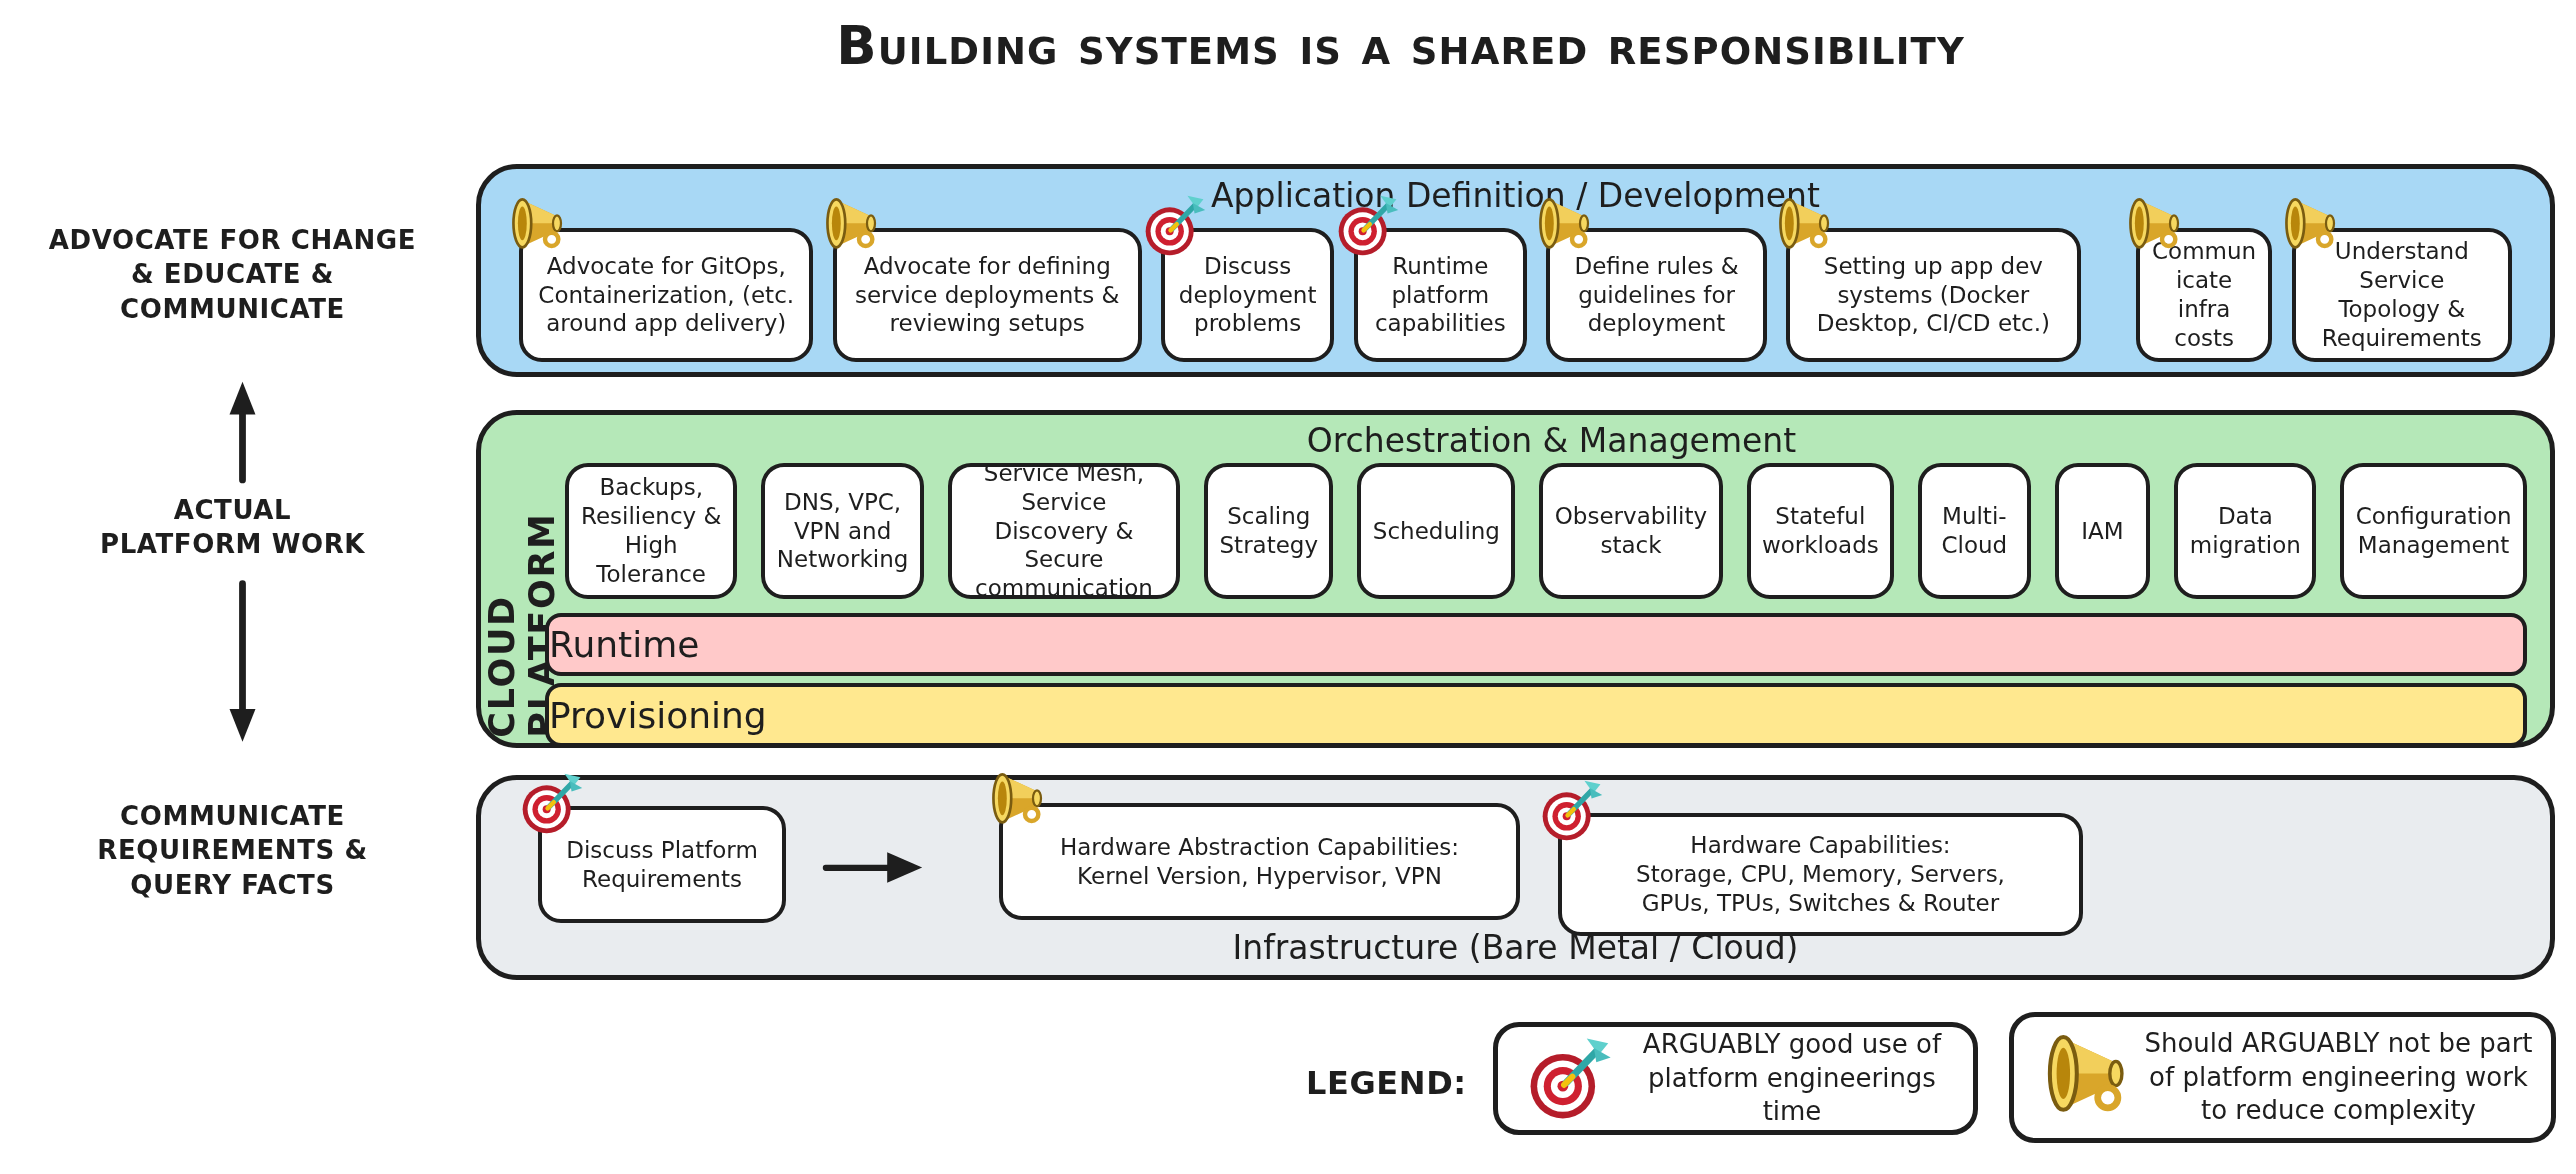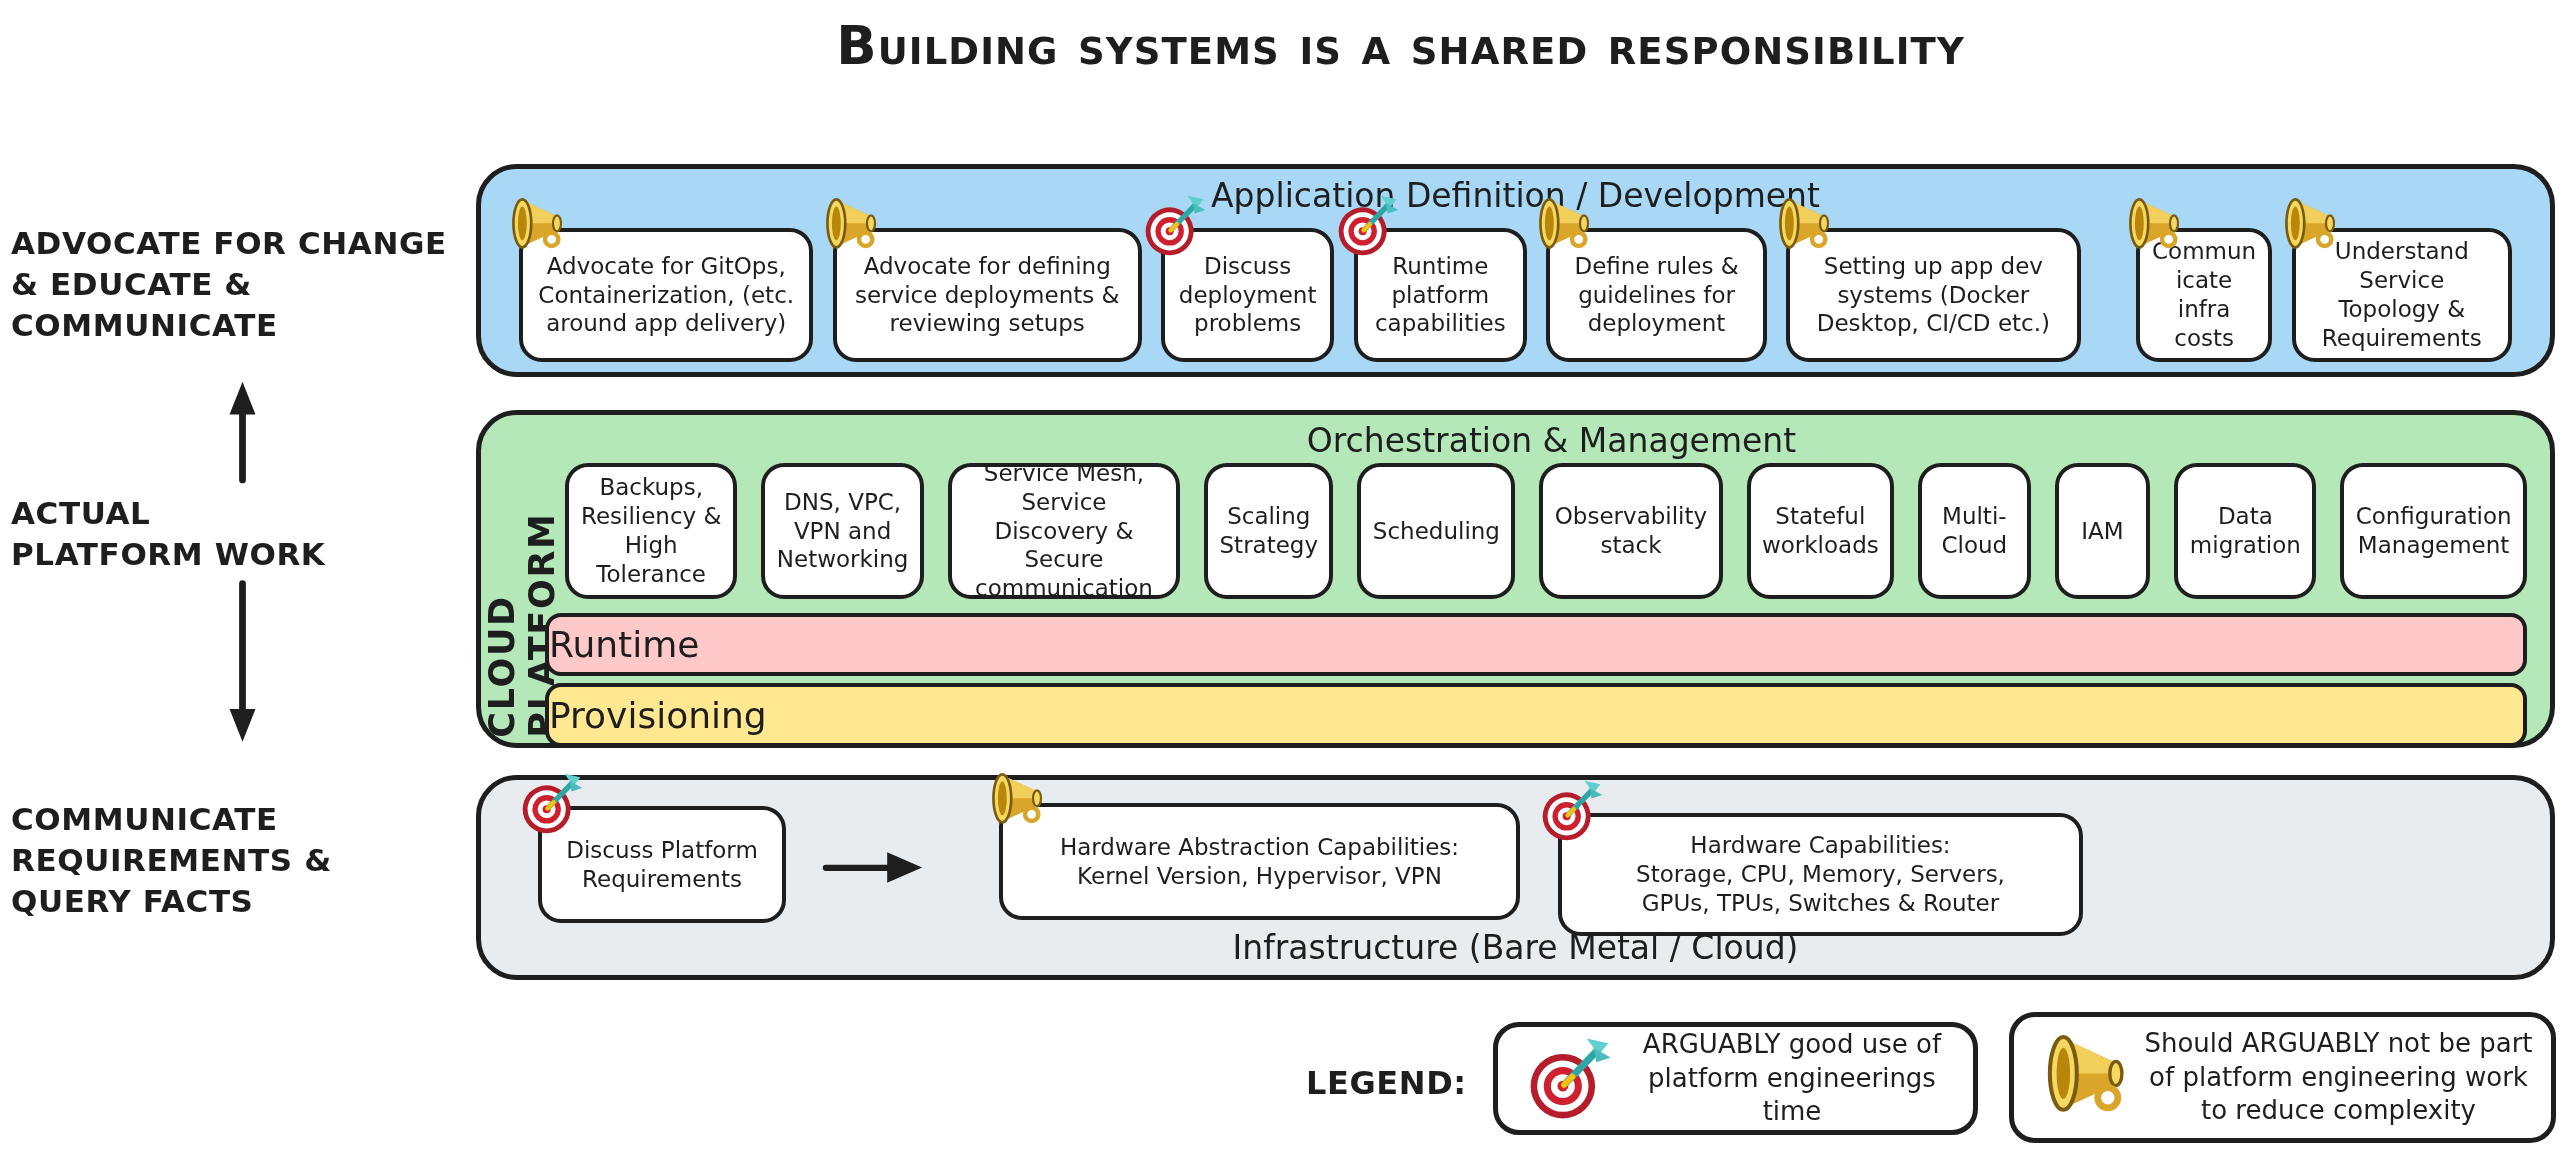--- a/index.html
+++ b/index.html
@@ -10,22 +10,22 @@
   }
   .abs{position:absolute;box-sizing:border-box;}
   
   .page-title{
     left:686px;top:15px;width:1429px;height:80px;
     font-size:53px;font-weight:600;letter-spacing:1.1px;
     font-variant:small-caps;text-align:center;
   }
   
   .side-label{
-    left:11px;width:463px;
-    font-size:31px;font-weight:700;line-height:1.32;
+    left:1px;width:463px;text-align:center;
+    font-size:26px;font-weight:700;line-height:1.32;
     white-space:pre-line;letter-spacing:0.6px;
   }
   .side-label.l1{top:223px;}
   .side-label.l2{top:493px;}
   .side-label.l3{top:799px;}
   .v-arrow{left:225px;width:35px;}
   .v-arrow.up{top:381px;height:103px;}
   .v-arrow.down{top:579px;height:164px;}
   
   .layer{

